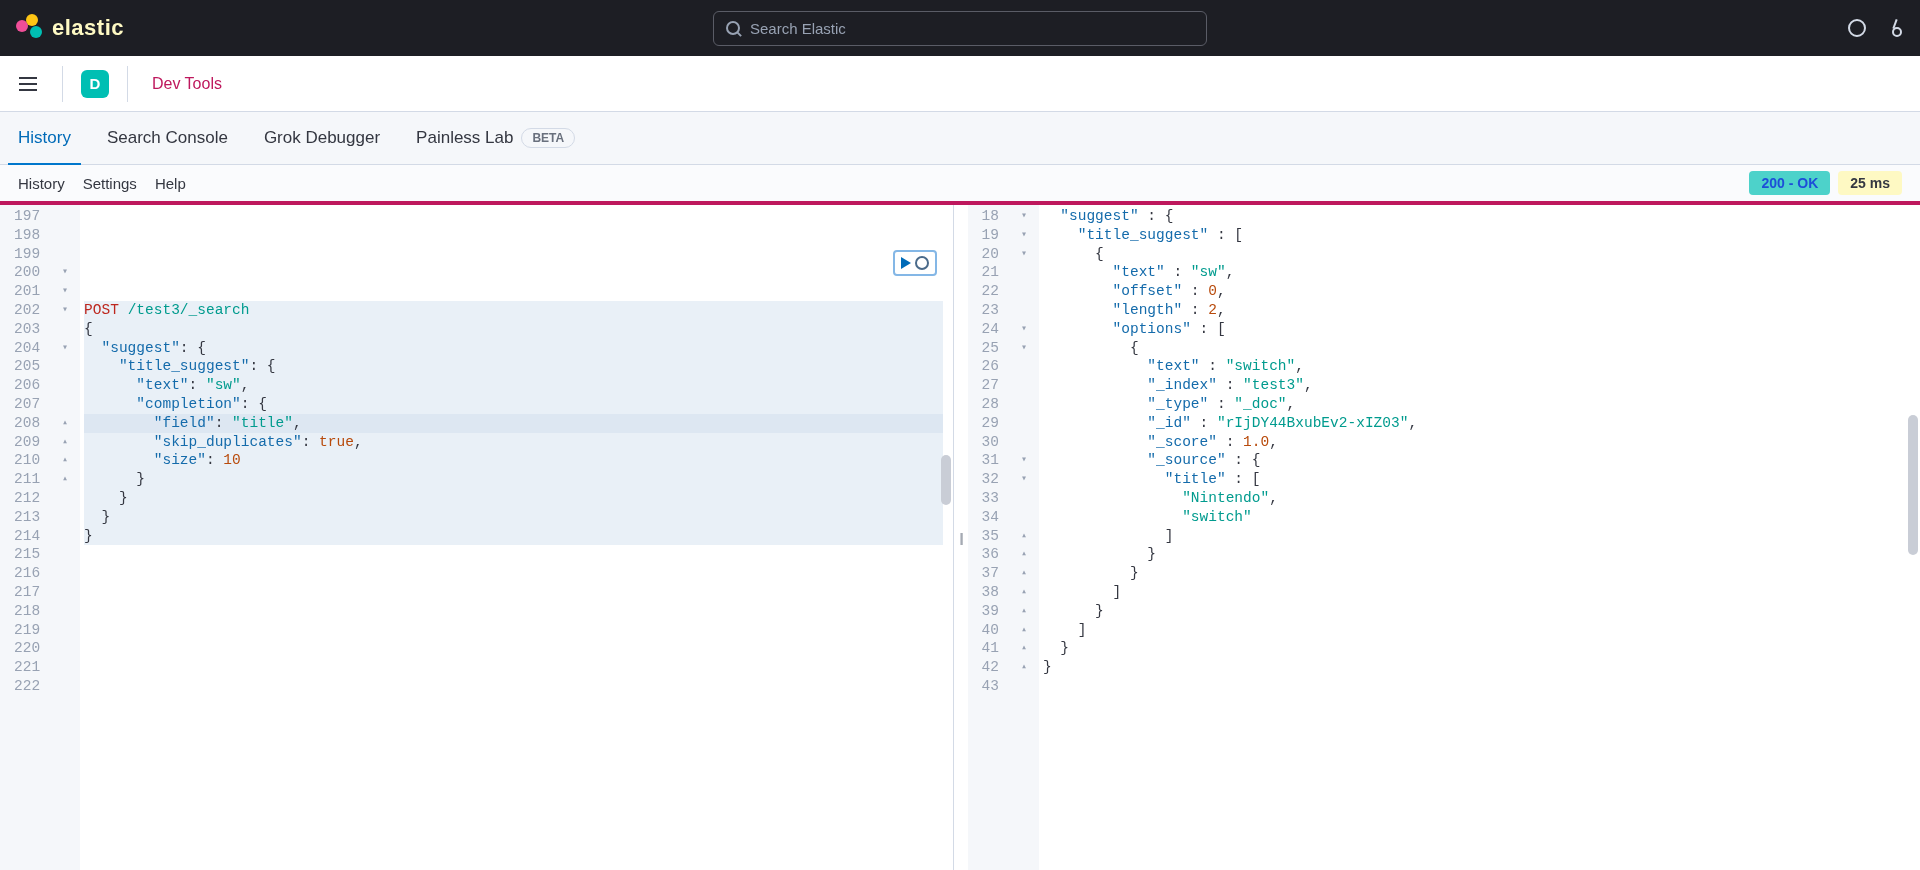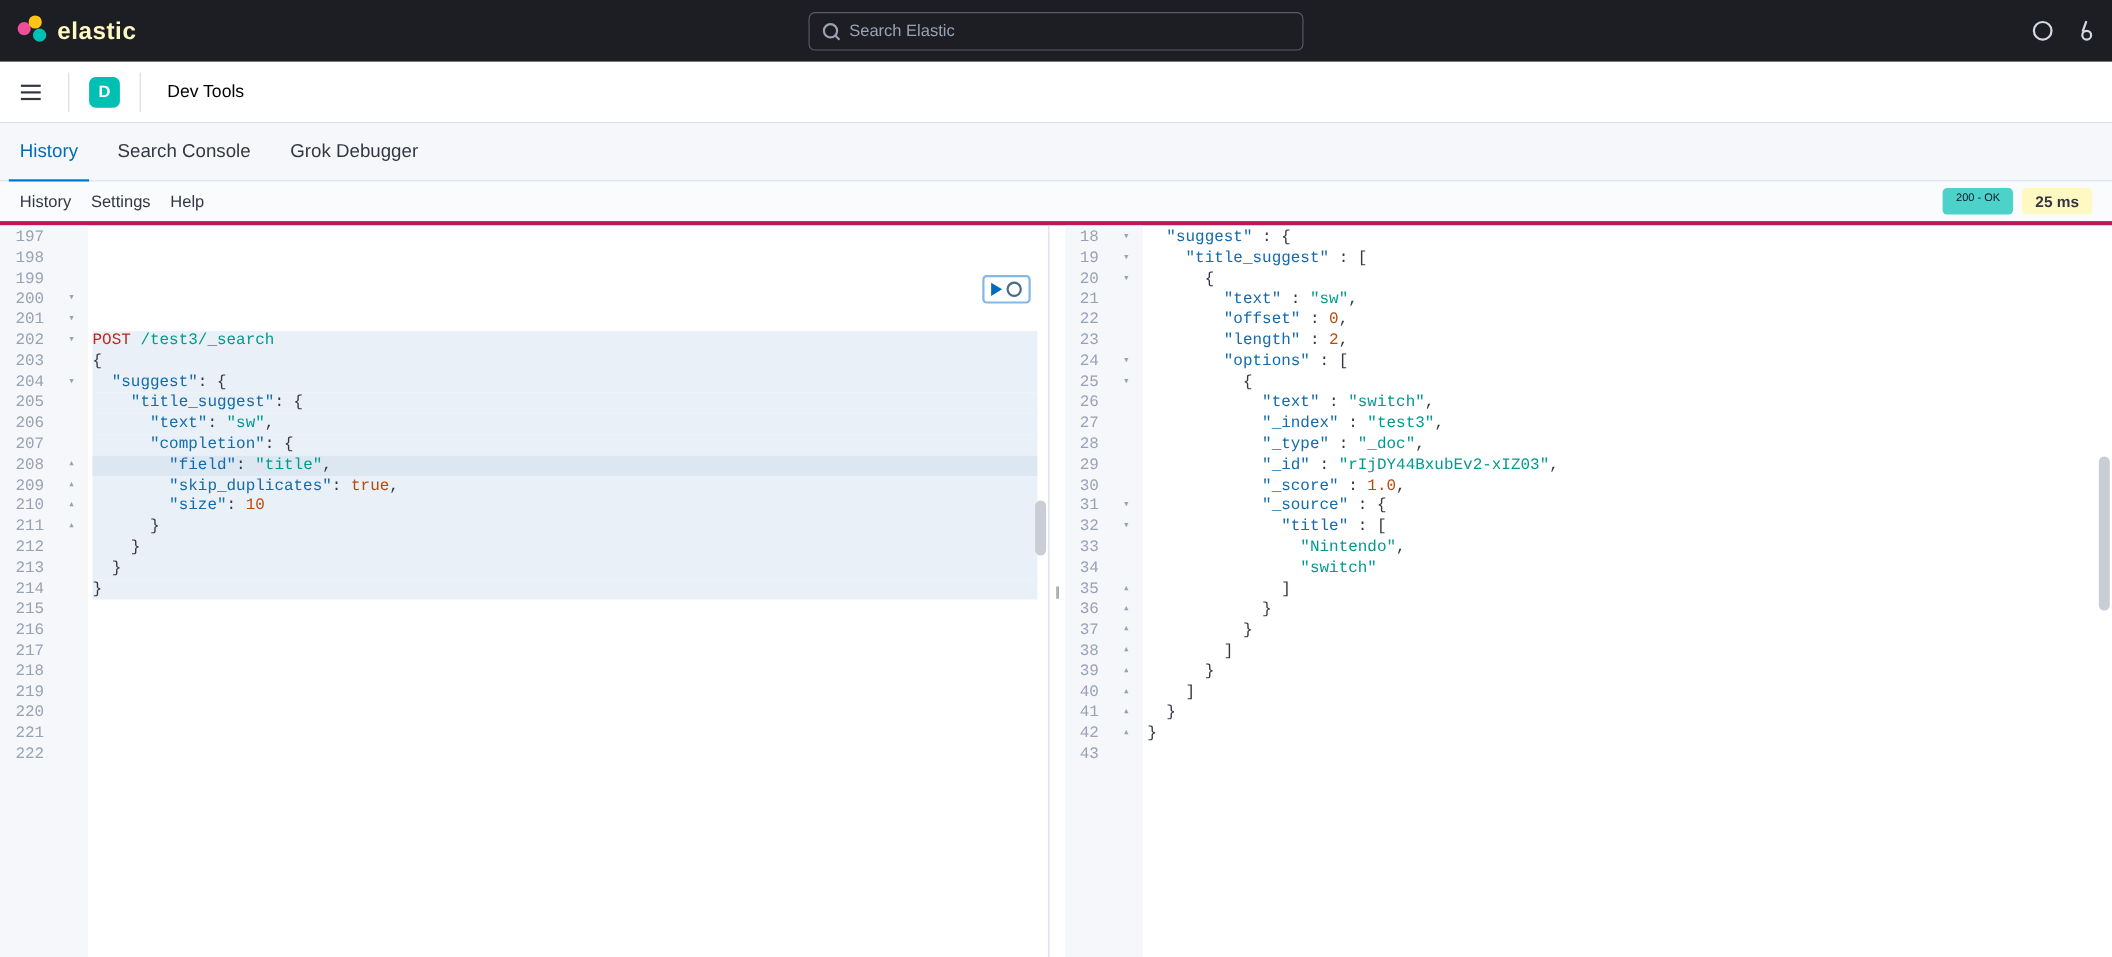--- a/index.html
+++ b/index.html
@@ -8,53 +8,53 @@
 
 .topbar { background: #1d1e24; height: 56px; display: flex; align-items: center; padding: 0 16px; position: relative; }
 .logo-wrap { display: flex; align-items: center; gap: 8px; }
 .logo-dots { position: relative; width: 28px; height: 28px; }
 .logo-dots span { position: absolute; border-radius: 50%; }
 .logo-dots .d1 { width: 12px; height: 12px; background: #f04e98; left: 0; top: 6px; }
 .logo-dots .d2 { width: 12px; height: 12px; background: #fec514; left: 10px; top: 0; }
 .logo-dots .d3 { width: 12px; height: 12px; background: #00bfb3; left: 14px; top: 12px; }
 .logo-text { color: #fef9c3; font-size: 22px; font-weight: 700; letter-spacing: 0.5px; }
 
-.search-wrap { position: absolute; left: 50%; transform: translateX(-50%); width: 450px; }
+.search-wrap { position: absolute; left: 50%; transform: translateX(-50%); width: 494px; }
 .search-box { display:flex; align-items:center; gap:10px; border: 1px solid #5a5c66; border-radius: 6px; padding: 8px 12px; color:#98a2b3; }
 .search-icon { width:14px; height:14px; border:2px solid #98a2b3; border-radius:50%; position:relative; }
 .search-icon::after { content:""; position:absolute; width:2px; height:6px; background:#98a2b3; transform:rotate(-45deg); bottom:-4px; right:-2px; }
 .search-ph { font-size:15px; }
 
 .topbar-right { margin-left:auto; display:flex; gap:20px; align-items:center; }
 .tbr-icon { width:18px; height:18px; border:2px solid #d3dae6; border-radius:50%; position:relative; }
 .tbr-icon2 { width:18px; height:18px; position:relative; }
 .tbr-icon2::before{content:""; position:absolute; width:6px;height:6px;border:2px solid #d3dae6;border-radius:50%; left:6px; bottom:0;}
 .tbr-icon2::after{content:""; position:absolute; width:2px;height:10px;background:#d3dae6;left:8px;top:0; transform:rotate(20deg);}
 
 
 .secondbar { height:56px; border-bottom:1px solid #d3dae6; display:flex; align-items:center; padding:0 12px; gap:8px; }
 .menu-btn { width:32px; height:32px; display:flex; flex-direction:column; justify-content:center; gap:4px; align-items:center; cursor:pointer; }
 .menu-btn span { display:block; width:18px; height:2px; background:#343741; }
 .vert-div { width:1px; height:36px; background:#d3dae6; margin:0 10px; }
 .space-badge { width:28px; height:28px; background:#00bfb3; color:#fff; border-radius:6px; display:flex; align-items:center; justify-content:center; font-weight:600; font-size:15px;}
-.app-title { font-size:16px; color:#000000; margin-left:6px;}
+.app-title { font-size:16px; color:#be185d; margin-left:6px;}
 
 
 .tabs-wrap { background:#f5f7fa; border-bottom:1px solid #d3dae6; }
 .tabs { display:flex; align-items:center; gap:36px; height:52px; padding:0 18px; }
 .tab { font-size:17px; color:#343741; cursor:pointer; height:100%; display:flex; align-items:center; position:relative; }
 .tab.active { color:#006bb8; }
 .tab.active::after { content:""; position:absolute; bottom:-1px; left:-10px; right:-10px; height:2px; background:#07c; }
 .beta-badge { border:1px solid #d3dae6; border-radius:12px; padding:2px 10px; font-size:12px; font-weight:700; color:#69707d; margin-left:8px;}
 
 
 .toolbar { height:40px; display:flex; align-items:center; padding:0 18px; gap:18px; border-bottom:4px solid #be185d; background:#fafbfd; }
 .toolbar a { color:#343741; font-size:15px; text-decoration:none; cursor:pointer;}
 .toolbar-right { margin-left:auto; display:flex; gap:8px; }
-.status-badge { background:#4dd2ca; color:#0f172a; padding:4px 12px; border-radius:4px; font-size:10px; font-weight:400;}
+.status-badge { background:#4dd2ca; color:#1d4ed8; padding:4px 12px; border-radius:4px; font-size:14px; font-weight:700;}
 .time-badge { background:#fef9c3; color:#343741; padding:4px 12px; border-radius:4px; font-size:14px; font-weight:700;}
 
 
 .editors { display:flex; height:calc(100vh - 56px - 56px - 52px - 40px); position:relative; }
 .pane { flex:1; min-width:0; position:relative; overflow:hidden; border-right:1px solid #d3dae6; background:#fff;}
 .pane:last-child { border-right:none; }
 .pane-inner { display:flex; height:100%; font-family: "SFMono-Regular",Consolas,"Liberation Mono",Menlo,monospace; font-size:14.5px; }
 .gutter { background:#f5f7fa; color:#98a2b3; text-align:right; padding:2px 12px 0 14px; user-select:none; line-height:18.8px; white-space:pre; }
 .gutter .gline { display:flex; align-items:center; justify-content:flex-end; gap:20px; }
 .fold { color:#98a2b3; font-size:10px; width:8px; display:inline-block;}
@@ -113,20 +113,21 @@
   <div class="space-badge">D</div>
   <div class="vert-div"></div>
   <div class="app-title">Dev Tools</div>
 </div>
 
 <div class="tabs-wrap">
   <div class="tabs" id="tabs">
       <div class="tab active">History</div>
       <div class="tab">Search Console</div>
       <div class="tab">Grok Debugger</div>
+      <div class="tab">Painless Lab<span class="beta-badge">BETA</span></div>
     </div>
 </div>
 
 <div class="toolbar">
   <a>History</a>
   <a>Settings</a>
   <a>Help</a>
   <div class="toolbar-right">
     <span class="status-badge">200 - OK</span>
     <span class="time-badge">25 ms</span>

